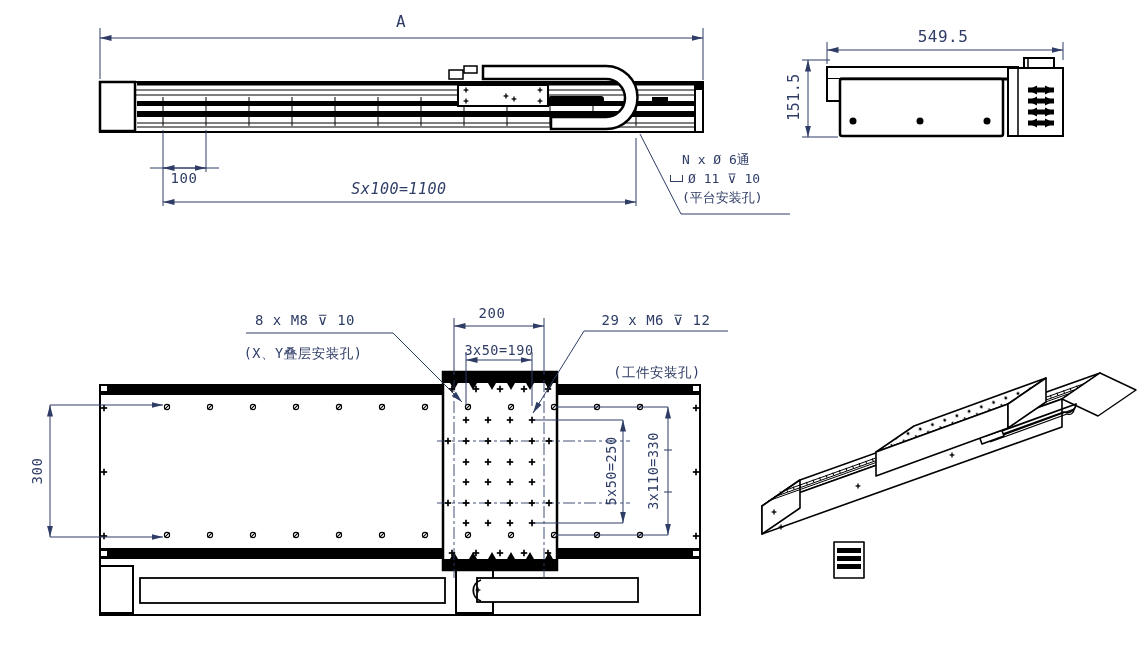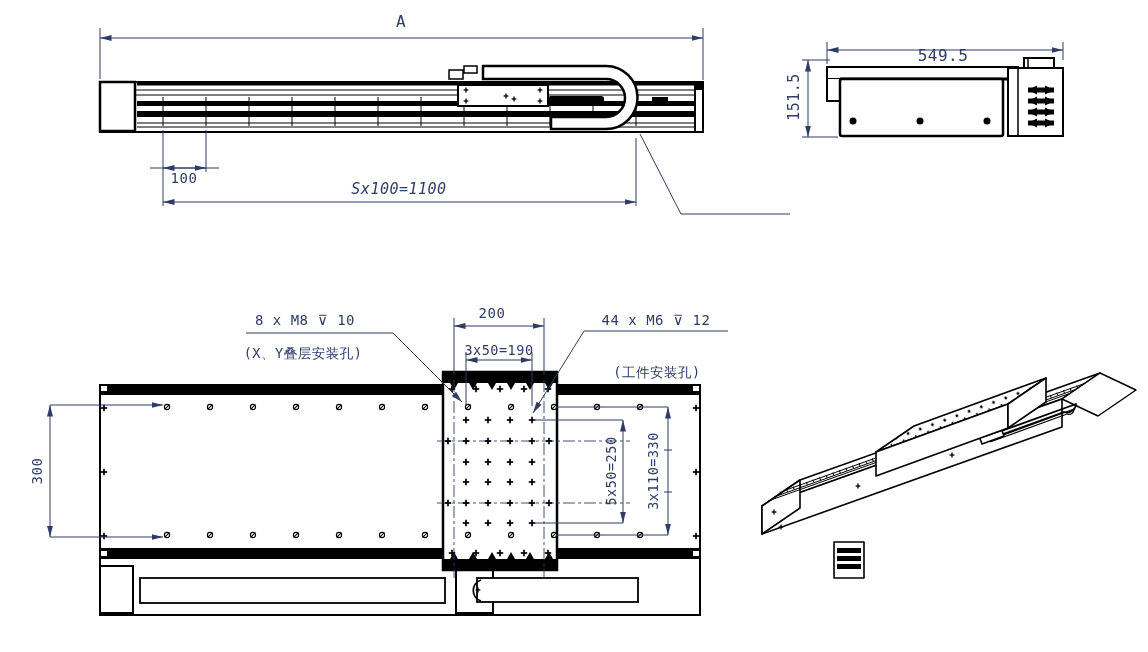--- a/index.html
+++ b/index.html
@@ -295,27 +295,32 @@
       <use href="#pGs" x="858" y="486"></use>
           <use href="#pGs" x="952" y="455"></use>
     </g>
   </g>
 </svg>
 
 <div class="lbl fs16" style="left:401px;top:21px;">A</div>
 <div class="lbl fs14" style="left:184px;top:150px;margin-top:28px;">100</div>
 <div class="lbl fs15" style="left:399px;top:189px;font-style:italic;">Sx100=1100</div>
 
-
-<div class="lbl fs16" style="left:943px;top:36px;margin-top:19px;">549.5</div>
+<div class="cal" style="left:670px;top:150px;">
+  <div class="ind">N x Ø 6通</div>
+  <div><span class="cb"></span><span>Ø 11 ⊽ 10</span></div>
+  <div class="ind">(平台安装孔)</div>
+</div>
+
+<div class="lbl fs16" style="left:943px;top:36px;">549.5</div>
 <div class="lbl rot fs15" style="left:794px;top:97px;">151.5</div>
 
 <div class="lbl fs14" style="left:305px;top:320px;">8 x M8 ⊽ 10</div>
 <div class="lbl fs13" style="left:303px;top:354px;">(X、Y叠层安装孔)</div>
 <div class="lbl fs14" style="left:492px;top:313px;">200</div>
 <div class="lbl fs13" style="left:499px;top:350px;">3x50=190</div>
-<div class="lbl fs14" style="left:656px;top:320px;">44 x M6  ⊽ 12</div>
+<div class="lbl fs14" style="left:656px;top:320px;">29 x M6  ⊽ 12</div>
 <div class="lbl fs13" style="left:657px;top:345px;margin-top:28px;">(工件安装孔)</div>
 <div class="lbl rot fs14" style="left:37px;top:471px;">300</div>
 <div class="lbl rot fs13" style="left:611px;top:471px;">5x50=250</div>
 <div class="lbl rot fs13" style="left:653px;top:471px;">3x110=330</div>
 
 </div>
 
 </body></html>

